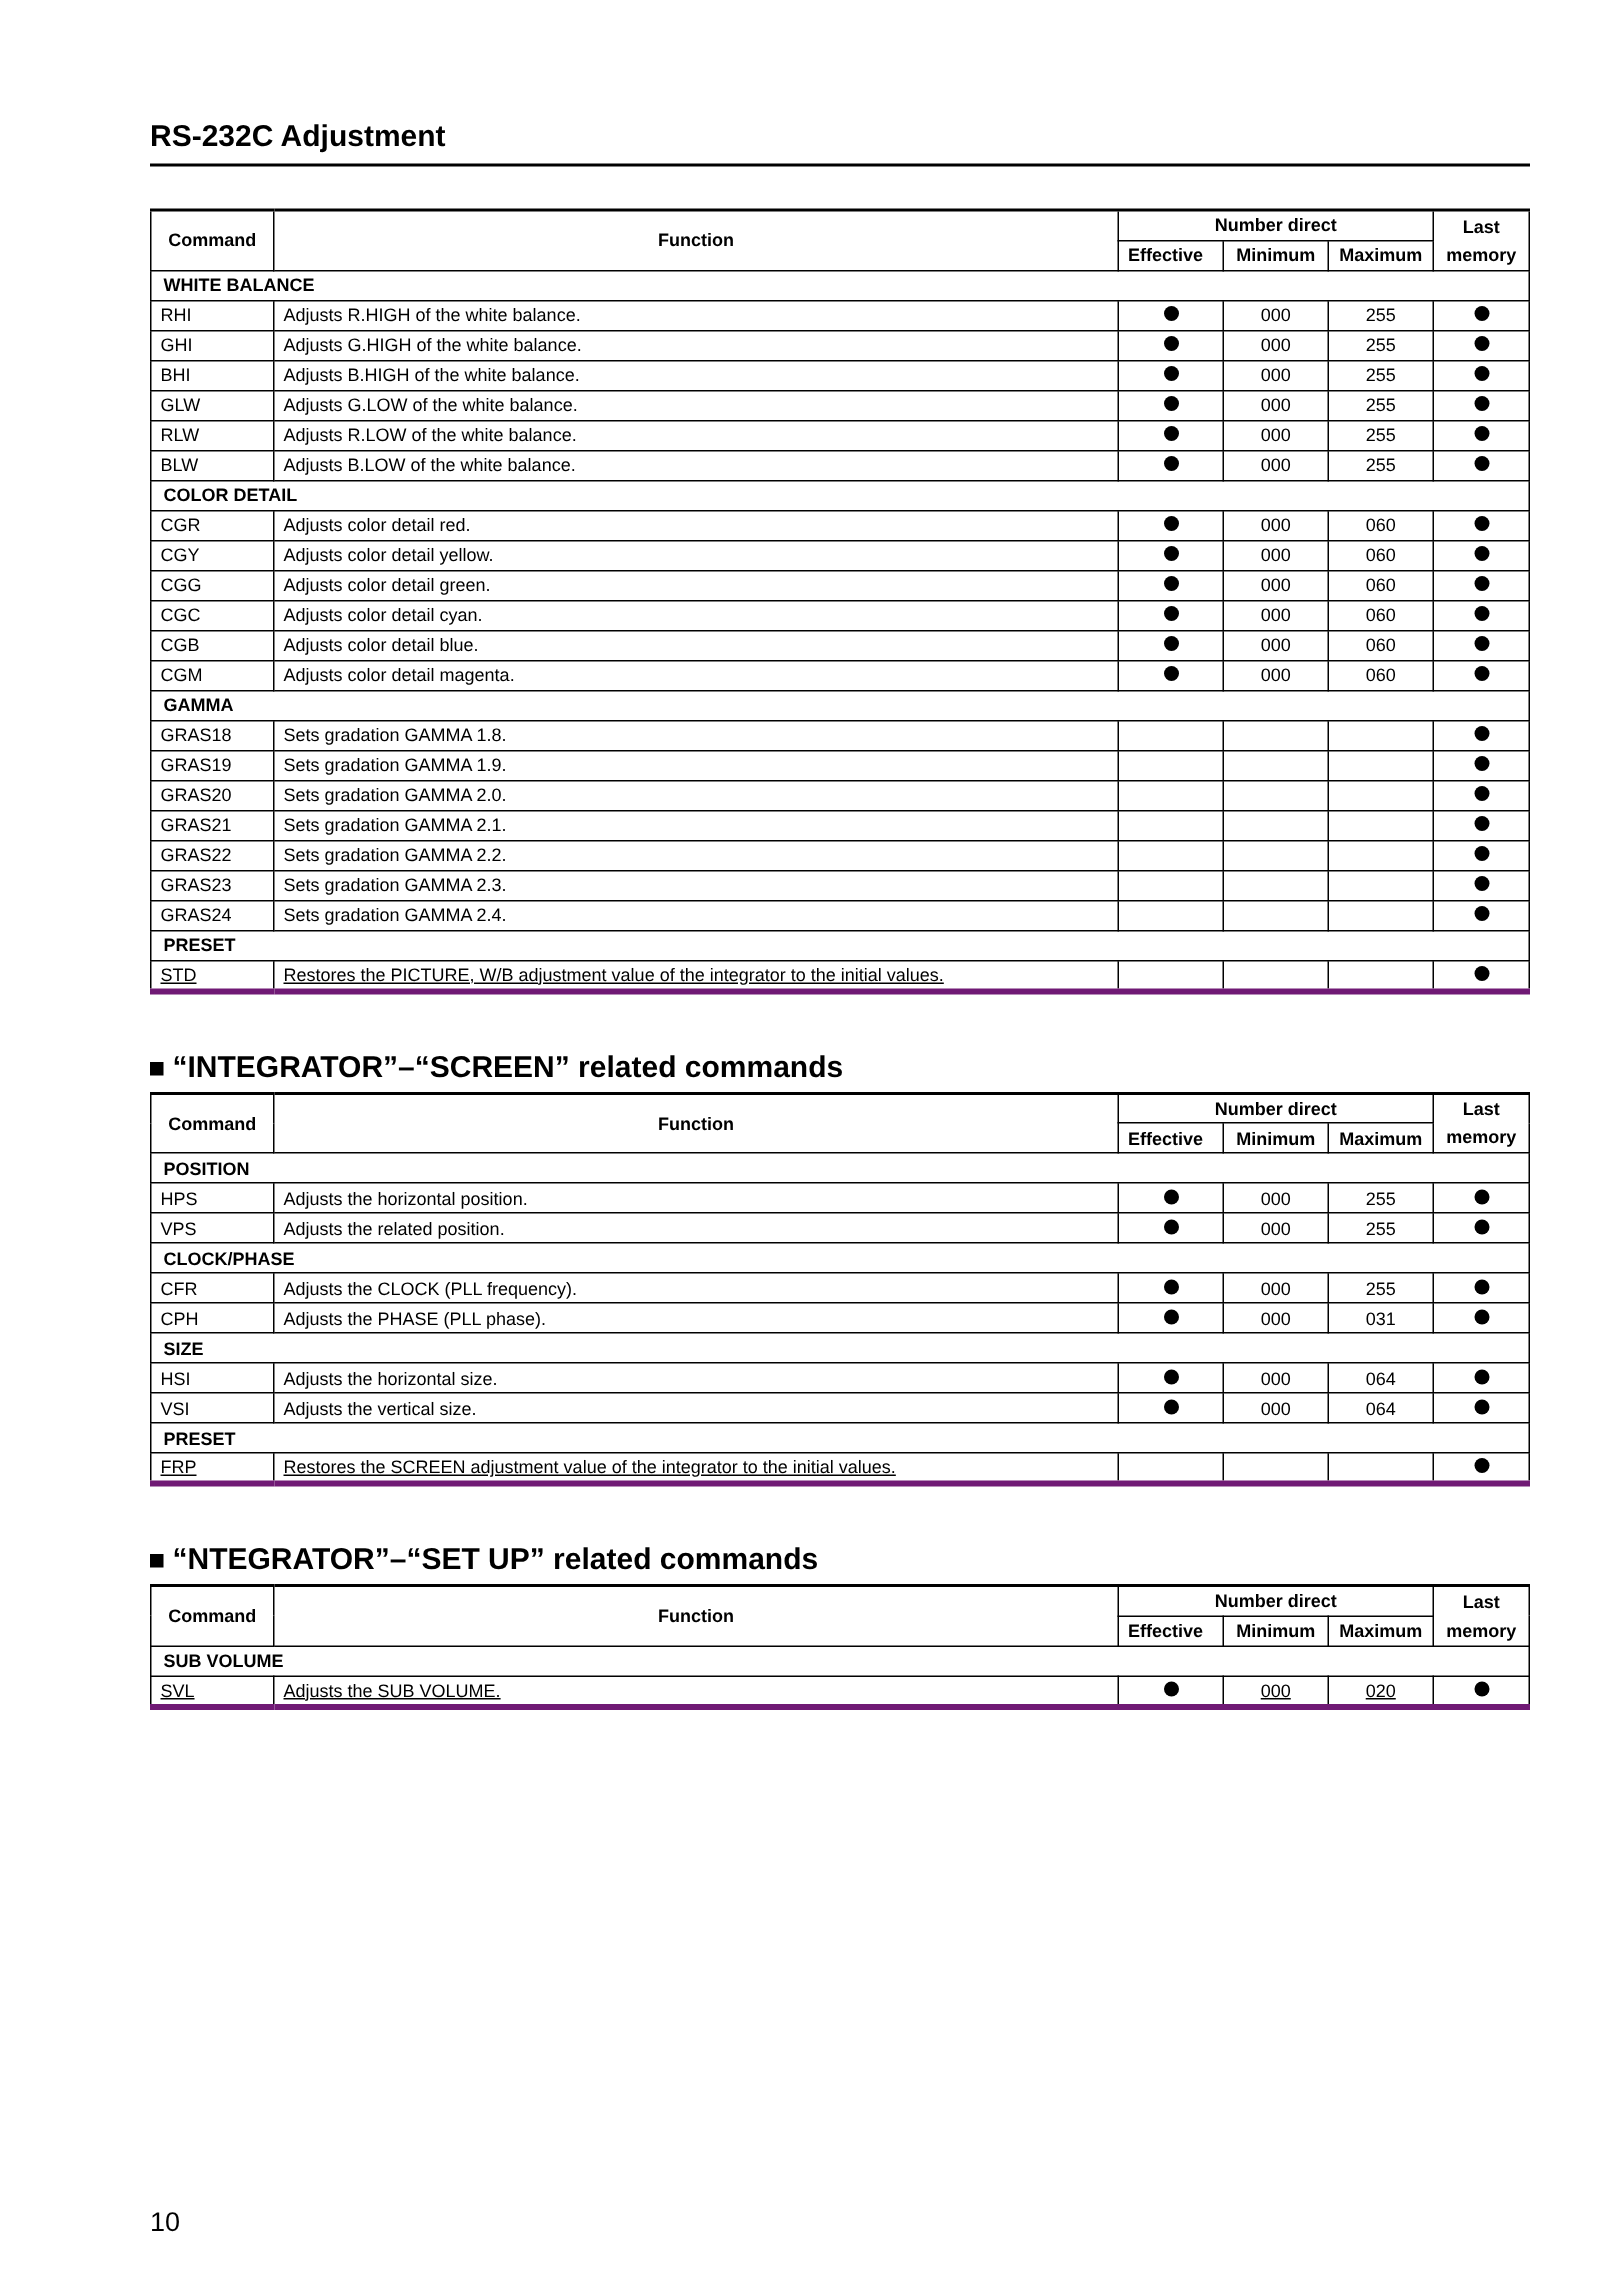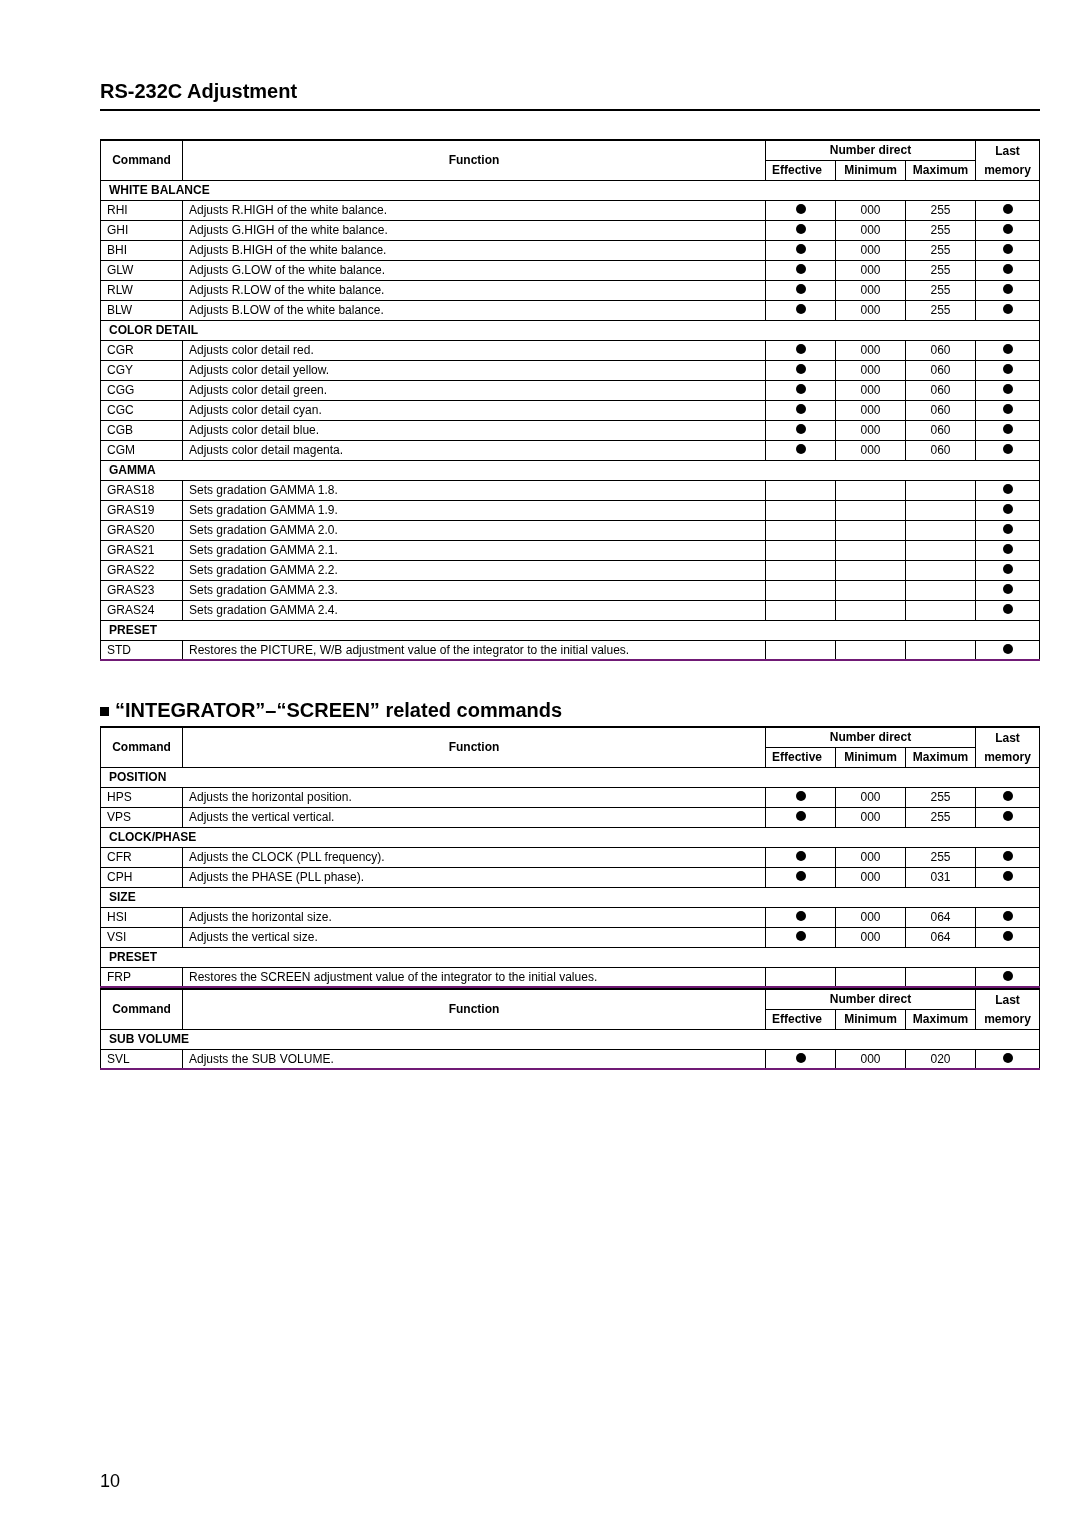--- a/index.html
+++ b/index.html
@@ -5,21 +5,21 @@
   * { box-sizing: border-box; }
   body {
     margin: 0;
     padding: 0;
     background: #fff;
     font-family: Arial, Helvetica, sans-serif;
     color: #000;
     width: 1080px;
   }
   .page {
-    padding: 80px 40px 40px 100px;
+    padding: 80px 60px 40px 100px;
   }
   .page-title {
     font-size: 20px;
     font-weight: bold;
     margin: 0 0 6px 0;
   }
   .title-rule {
     border: none;
     border-top: 2px solid #000;
     margin: 0 0 28px 0;
@@ -63,21 +63,22 @@
   table.cmd td.c { text-align: center; }
   table.cmd tr.section-row td {
     font-weight: bold;
     padding-left: 8px;
     margin-top: 42px;
   }
   table.cmd thead tr.top-border th {
     border-top: 2px solid #000;
   }
   table.cmd tbody tr:last-child td {
-    border-bottom: 2px solid #701a75;
+    border-bottom: 4px solid #701a75;
+    text-decoration: underline;
   }
   .dot {
     display: inline-block;
     width: 10px;
     height: 10px;
     border-radius: 50%;
     background: #000;
   }
   .page-num {
     position: absolute;
@@ -311,21 +312,21 @@
             <tr>
               <td class="col-cmd">HPS</td>
               <td class="col-fn">Adjusts the horizontal position.</td>
               <td class="c col-eff"><span class="dot"></span></td>
               <td class="col-min c">000</td>
               <td class="col-max c">255</td>
               <td class="c col-last"><span class="dot"></span></td>
             </tr>
             <tr>
               <td class="col-cmd">VPS</td>
-              <td class="col-fn">Adjusts the vertical vertical.</td>
+              <td class="col-fn">Adjusts the related position.</td>
               <td class="c col-eff"><span class="dot"></span></td>
               <td class="col-min c">000</td>
               <td class="col-max c">255</td>
               <td class="c col-last"><span class="dot"></span></td>
             </tr>
             <tr class="section-row">
               <td colspan="6">CLOCK/PHASE</td>
             </tr>
             <tr>
               <td class="col-cmd">CFR</td>
@@ -368,20 +369,21 @@
             <tr>
               <td class="col-cmd">FRP</td>
               <td class="col-fn">Restores the SCREEN adjustment value of the integrator to the initial values.</td>
               <td class="c col-eff"></td>
               <td class="col-min c"></td>
               <td class="col-max c"></td>
               <td class="c col-last"><span class="dot"></span></td>
             </tr>
           </tbody>
         </table>
+        <div class="section-label"><span class="square"></span>“NTEGRATOR”–“SET UP” related commands</div>
         <table class="cmd">
           <thead>
             <tr class="top-border">
               <th class="col-cmd" rowspan="2">Command</th>
               <th class="col-fn" rowspan="2">Function</th>
               <th colspan="3">Number direct</th>
               <th class="col-last" style="border-bottom: none;">Last</th>
             </tr>
             <tr>
               <th class="col-eff">Effective</th>

